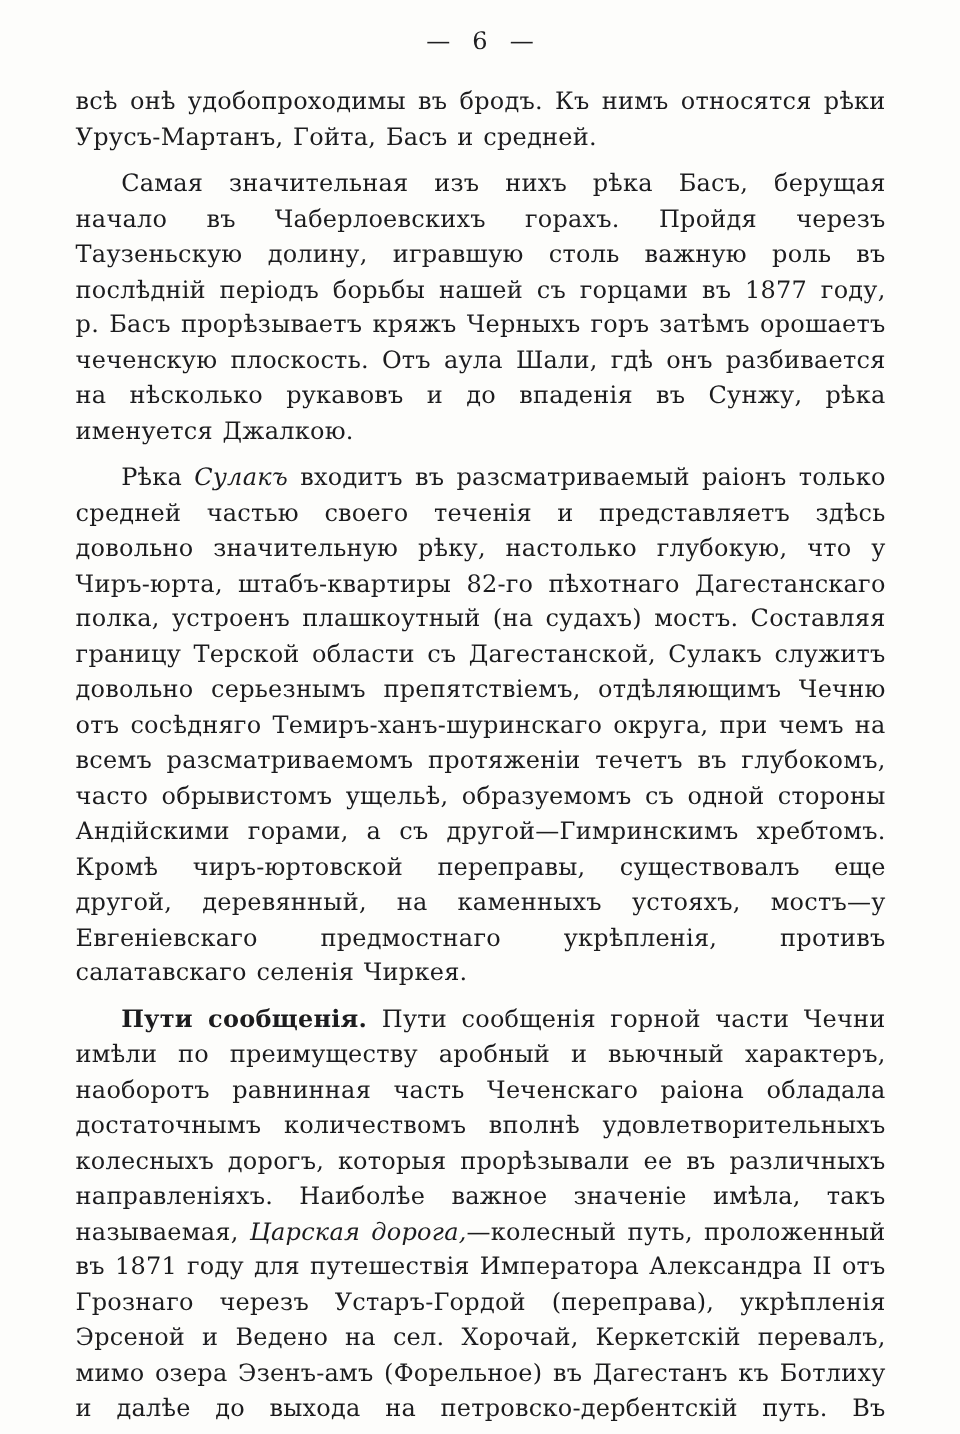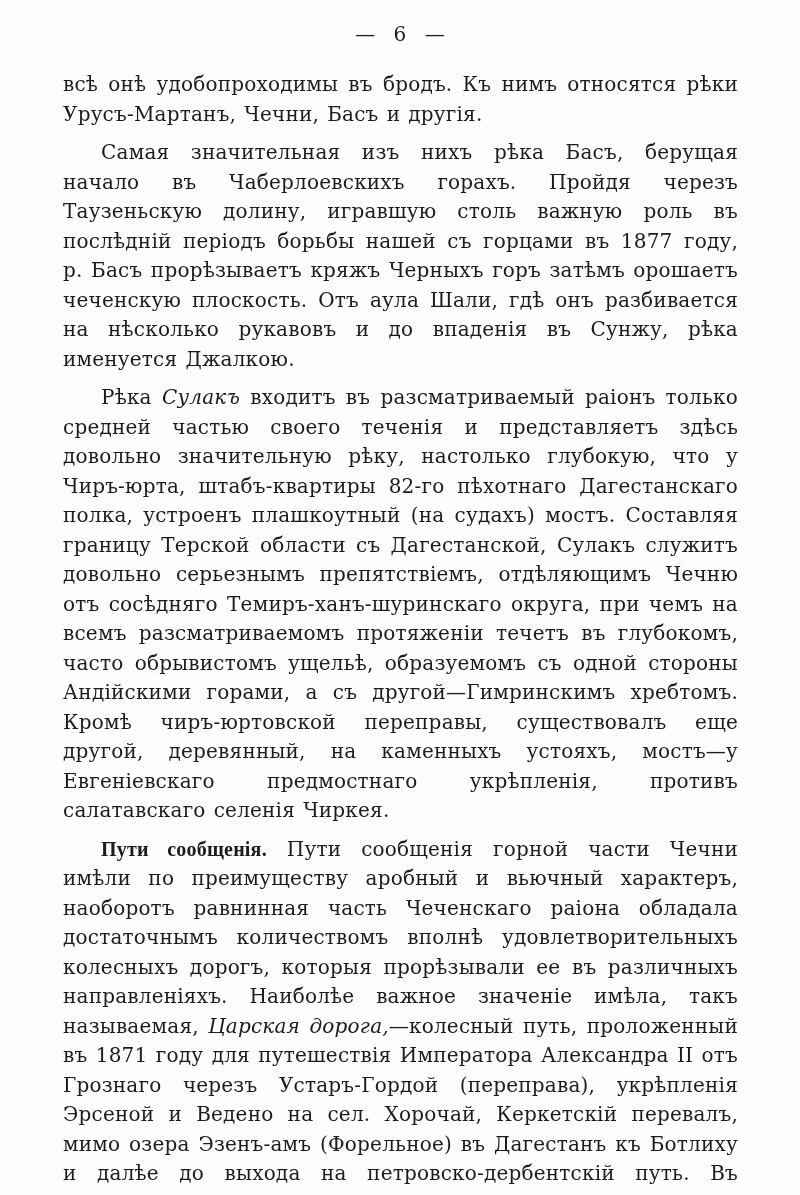--- a/index.html
+++ b/index.html
@@ -30,32 +30,32 @@
   .para {
     font-size: 20px;
     line-height: 29.5px;
     text-align: justify;
     word-spacing: 0.08em;
     letter-spacing: 0.2px;
   }
   .para + .para { margin-top: 9px; }
   .para.indent { text-indent: 38px; }
   .italic-term { }
-  .bold-lead { font-weight: 700; font-family: Liberation Serif, serif; }
+  .bold-lead { font-weight: 700; }
 </style>
 </head>
 <body>
 
 <div class="page">
 
   <div class="page-number">— 6 —</div>
 
   <div class="text-block">
 
-    <p class="para"><span>всѣ онѣ удобопроходимы въ бродъ. Къ нимъ относятся рѣки Урусъ-Мартанъ, Чечни, Басъ и другія.</span></p>
+    <p class="para"><span>всѣ онѣ удобопроходимы въ бродъ. Къ нимъ относятся рѣки Урусъ-Мартанъ, Гойта, Басъ и средней.</span></p>
 
     <p class="para indent"><span>Самая значительная изъ нихъ рѣка Басъ, берущая начало въ Чаберлоевскихъ горахъ. Пройдя черезъ Таузеньскую долину, игравшую столь важную роль въ послѣдній періодъ борьбы нашей съ горцами въ 1877 году, р. Басъ прорѣзываетъ кряжъ Черныхъ горъ затѣмъ орошаетъ чеченскую плоскость. Отъ аула Шали, гдѣ онъ разбивается на нѣсколько рукавовъ и до впаденія въ Сунжу, рѣка именуется Джалкою.</span></p>
 
     <p class="para indent"><span>Рѣка </span><i class="italic-term">Сулакъ</i><span> входитъ въ разсматриваемый раіонъ только средней частью своего теченія и представляетъ здѣсь довольно значительную рѣку, настолько глубокую, что у Чиръ-юрта, штабъ-квартиры 82-го пѣхотнаго Дагестанскаго полка, устроенъ плашкоутный (на судахъ) мостъ. Составляя границу Терской области съ Дагестанской, Сулакъ служитъ довольно серьезнымъ препятствіемъ, отдѣляющимъ Чечню отъ сосѣдняго Темиръ-ханъ-шуринскаго округа, при чемъ на всемъ разсматриваемомъ протяженіи течетъ въ глубокомъ, часто обрывистомъ ущельѣ, образуемомъ съ одной стороны Андійскими горами, а съ другой—Гимринскимъ хребтомъ. Кромѣ чиръ-юртовской переправы, существовалъ еще другой, деревянный, на каменныхъ устояхъ, мостъ—у Евгеніевскаго предмостнаго укрѣпленія, противъ салатавскаго селенія Чиркея.</span></p>
 
     <p class="para indent"><b class="bold-lead">Пути сообщенія.</b><span> Пути сообщенія горной части Чечни имѣли по преимуществу аробный и вьючный характеръ, наоборотъ равнинная часть Чеченскаго раіона обладала достаточнымъ количествомъ вполнѣ удовлетворительныхъ колесныхъ дорогъ, которыя прорѣзывали ее въ различныхъ направленіяхъ. Наиболѣе важное значеніе имѣла, такъ называемая, </span><i class="italic-term">Царская дорога,</i><span>—колесный путь, проложенный въ 1871 году для путешествія Императора Александра II отъ Грознаго черезъ Устаръ-Гордой (переправа), укрѣпленія Эрсеной и Ведено на сел. Хорочай, Керкетскій перевалъ, мимо озера Эзенъ-амъ (Форельное) въ Дагестанъ къ Ботлиху и далѣе до выхода на петровско-дербентскій путь. Въ средней своей части, между Эрсеноемъ и Ведено, она пролегаетъ по Хулхулаускому ущелью, представляющему почти сплошное горно-лѣсистое дефиле.</span></p>
 
   </div>
 
 </div>

